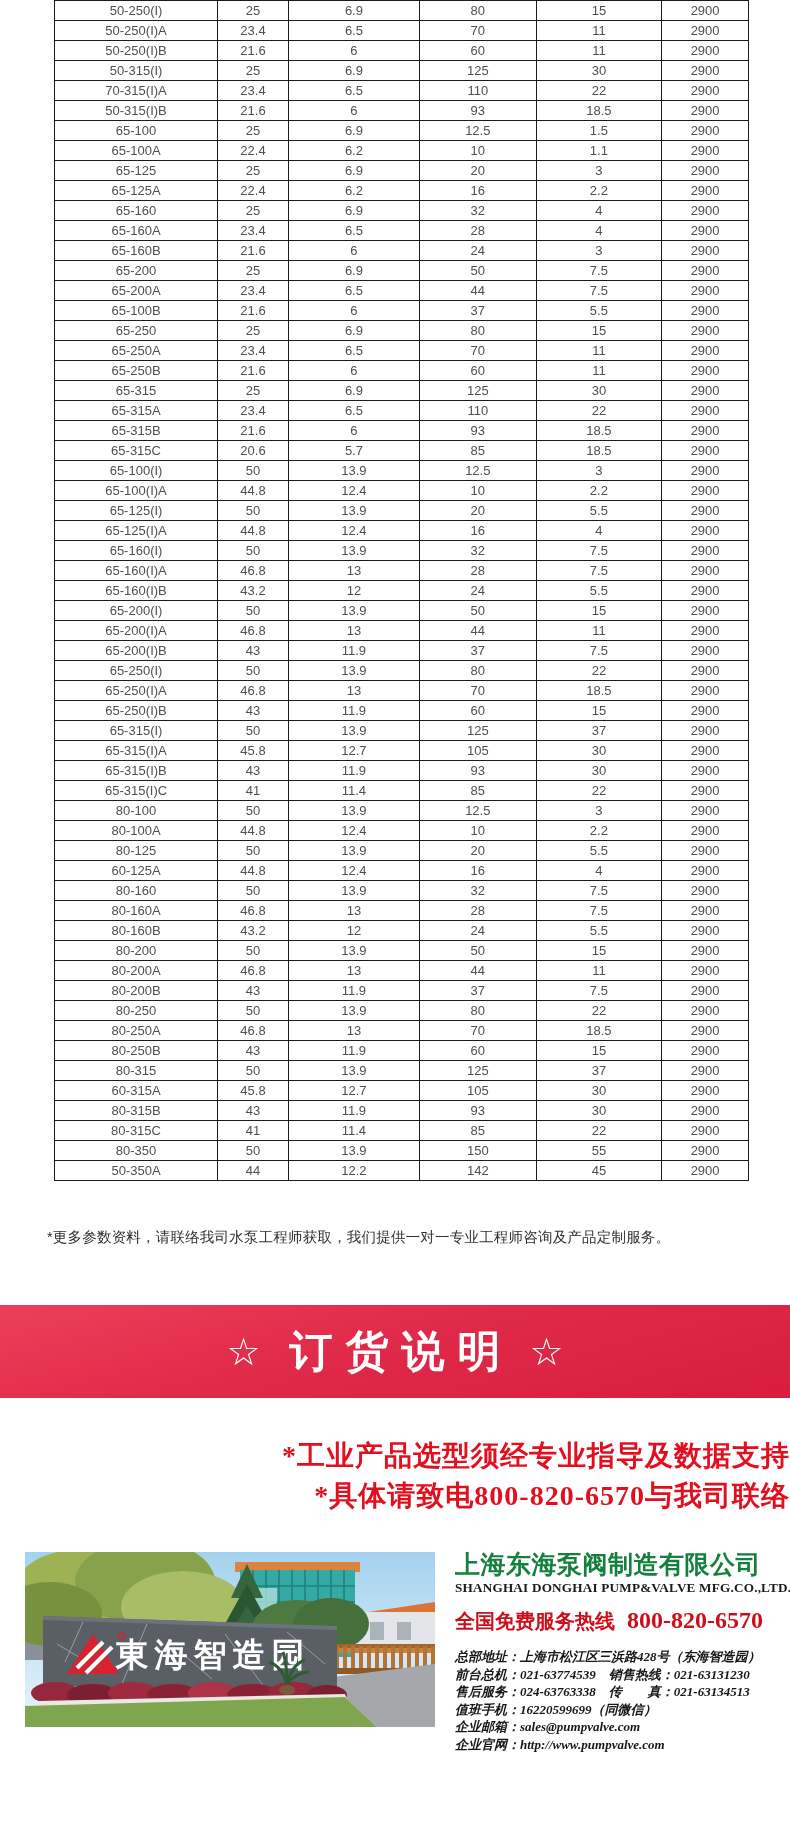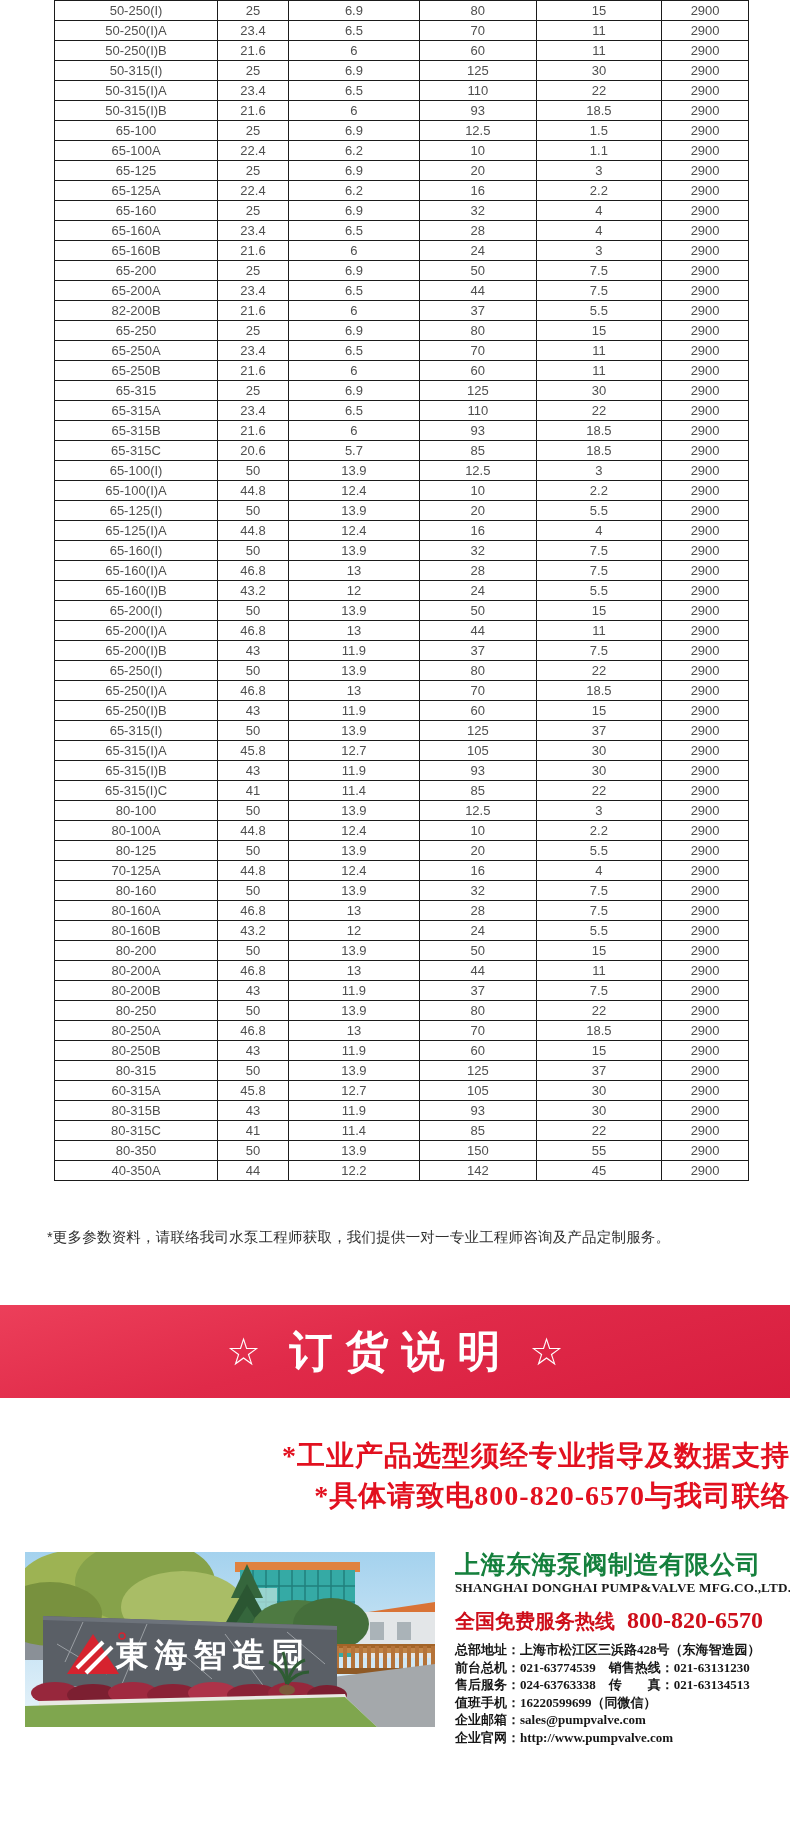--- a/index.html
+++ b/index.html
@@ -36,21 +36,21 @@
   .photo{position:absolute;left:25px;top:1552px;width:410px;height:175px;}
   .footer-info{position:absolute;left:455px;top:1549px;width:335px;}
   .company-cn{font-size:25px;font-weight:800;color:#15803d;letter-spacing:0.5px;
               line-height:30px;font-family:"Liberation Sans",sans-serif;white-space:nowrap;}
   .company-en{font-size:13.2px;font-weight:700;color:#1a1a1a;letter-spacing:0.2px;
               line-height:18px;font-family:"Liberation Serif",serif;white-space:nowrap;}
   .hotline{margin-top:10px;color:#ce0e1a;font-family:"Liberation Serif",serif;
            font-weight:700;white-space:nowrap;line-height:26px;}
   .hotline .hl-label{font-size:20px;}
   .hotline .hl-number{font-size:24px;margin-left:8px;}
-  .contacts{margin-top:5px;}
+  .contacts{margin-top:12px;font-style:italic;}
   .contact-line{font-size:13px;font-weight:700;color:#161616;line-height:17.6px;
                 font-family:"Liberation Serif",serif;white-space:nowrap;}
 </style>
 </head>
 <body>
 
 <div class="page">
 
   <div class="table-wrap">
     <table class="spec">
@@ -94,21 +94,21 @@
           <tr>
             <td>50-315(I)</td>
             <td>25</td>
             <td>6.9</td>
             <td>125</td>
             <td>30</td>
             <td>2900</td>
           </tr>
 
           <tr>
-            <td>50-315(I)A</td>
+            <td>70-315(I)A</td>
             <td>23.4</td>
             <td>6.5</td>
             <td>110</td>
             <td>22</td>
             <td>2900</td>
           </tr>
 
           <tr>
             <td>50-315(I)B</td>
             <td>21.6</td>
@@ -193,21 +193,21 @@
           <tr>
             <td>65-200A</td>
             <td>23.4</td>
             <td>6.5</td>
             <td>44</td>
             <td>7.5</td>
             <td>2900</td>
           </tr>
 
           <tr>
-            <td>82-200B</td>
+            <td>65-100B</td>
             <td>21.6</td>
             <td>6</td>
             <td>37</td>
             <td>5.5</td>
             <td>2900</td>
           </tr>
 
           <tr>
             <td>65-250</td>
             <td>25</td>
@@ -445,21 +445,21 @@
           <tr>
             <td>80-125</td>
             <td>50</td>
             <td>13.9</td>
             <td>20</td>
             <td>5.5</td>
             <td>2900</td>
           </tr>
 
           <tr>
-            <td>70-125A</td>
+            <td>60-125A</td>
             <td>44.8</td>
             <td>12.4</td>
             <td>16</td>
             <td>4</td>
             <td>2900</td>
           </tr>
 
           <tr>
             <td>80-160</td>
             <td>50</td>
@@ -580,21 +580,21 @@
           <tr>
             <td>80-350</td>
             <td>50</td>
             <td>13.9</td>
             <td>150</td>
             <td>55</td>
             <td>2900</td>
           </tr>
 
           <tr>
-            <td>40-350A</td>
+            <td>50-350A</td>
             <td>44</td>
             <td>12.2</td>
             <td>142</td>
             <td>45</td>
             <td>2900</td>
           </tr>
         </tbody>
     </table>
   </div>
 

